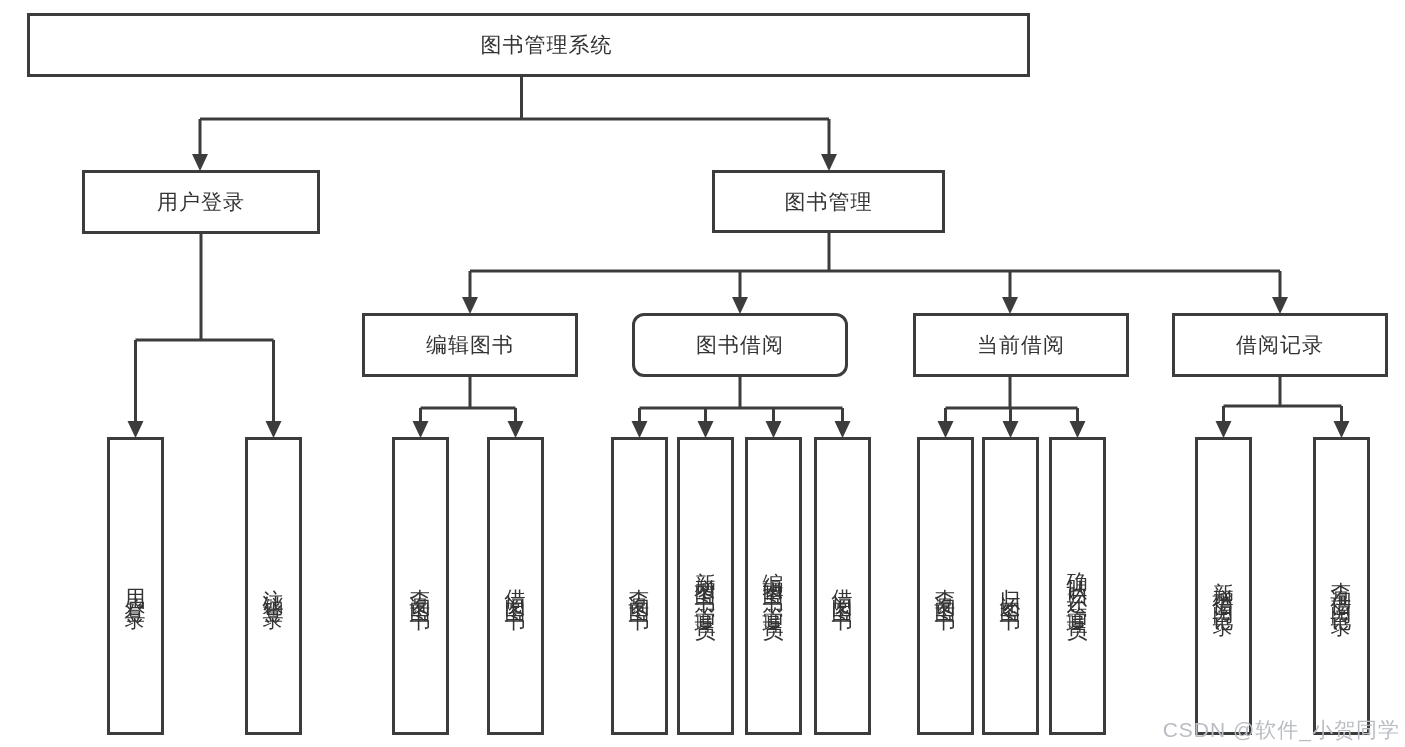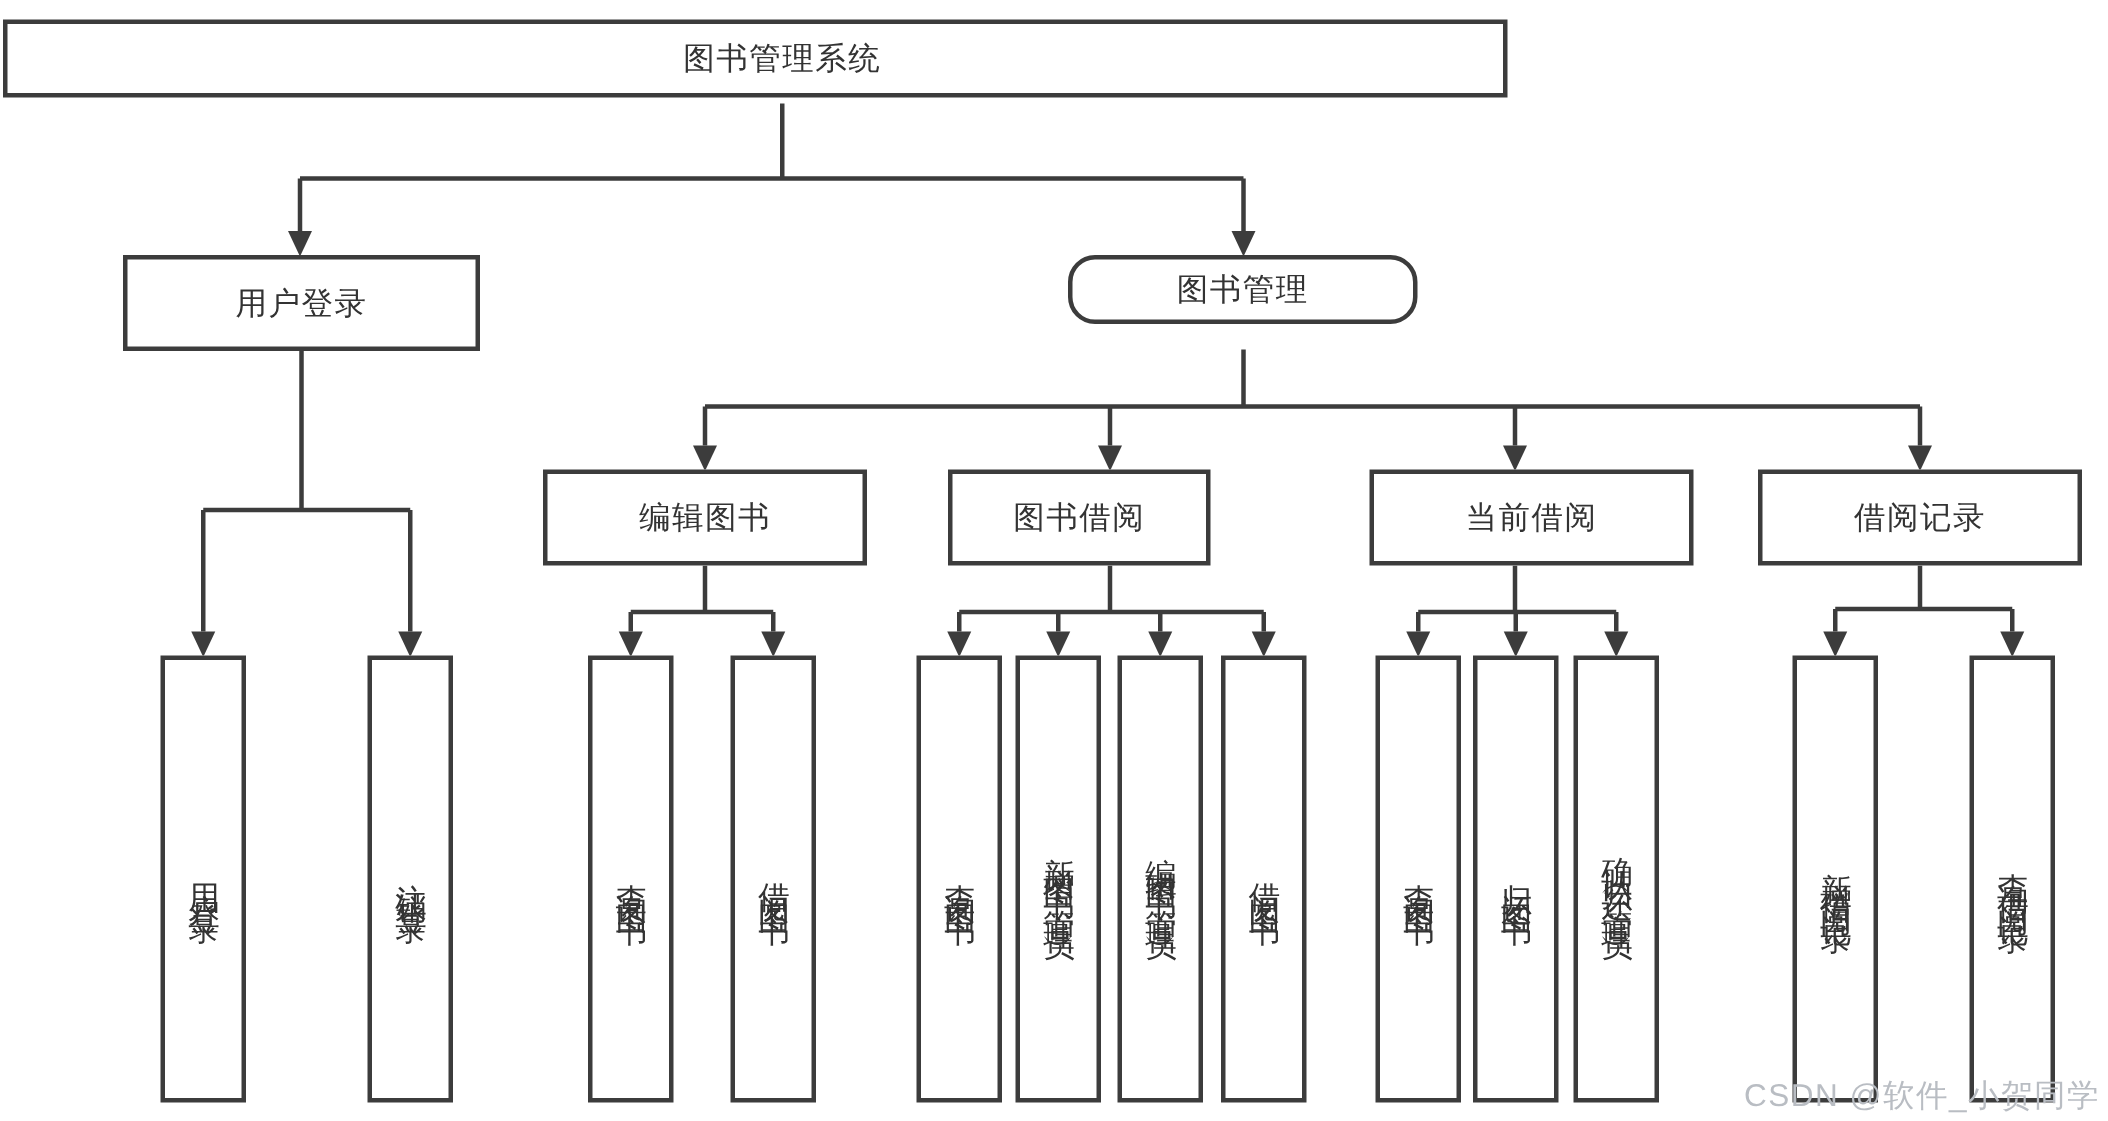--- a/index.html
+++ b/index.html
@@ -86,27 +86,27 @@
       <polygon points="765.5,421 781.5,421 773.5,438"></polygon>
       <polygon points="834.5,421 850.5,421 842.5,438"></polygon>
       <polygon points="937.5,421 953.5,421 945.5,438"></polygon>
       <polygon points="1002.5,421 1018.5,421 1010.5,438"></polygon>
       <polygon points="1069.5,421 1085.5,421 1077.5,438"></polygon>
       <polygon points="1215.5,421 1231.5,421 1223.5,438"></polygon>
       <polygon points="1333.5,421 1349.5,421 1341.5,438"></polygon>
     </g>
   </svg>
 
-  <div class="node" style="left:2px; top:13px; width:1003px; height:52px;padding-left:36px;">图书管理系统</div>
+  <div class="node" style="left:27px; top:13px; width:1003px; height:64px;padding-left:36px;">图书管理系统</div>
 
   <div class="node" style="left:82px; top:170px; width:238px; height:64px;">用户登录</div>
-  <div class="node" style="left:712px; top:170px; width:233px; height:46px;border-radius:18px;">图书管理</div>
+  <div class="node" style="left:712px; top:170px; width:233px; height:63px;">图书管理</div>
 
   <div class="node" style="left:362px; top:313px; width:216px; height:64px;">编辑图书</div>
-  <div class="node" style="left:632px; top:313px; width:175px; height:64px;">图书借阅</div>
+  <div class="node" style="left:632px; top:313px; width:216px; height:64px;border-radius:12px;">图书借阅</div>
   <div class="node" style="left:902px; top:313px; width:216px; height:64px;margin-left:11px;">当前借阅</div>
   <div class="node" style="left:1172px; top:313px; width:216px; height:64px;">借阅记录</div>
 
   <div class="node leaf" style="left:107px; top:437px; width:57px; height:298px;">用户登录</div>
   <div class="node leaf" style="left:245px; top:437px; width:57px; height:298px;">注销登录</div>
 
   <div class="node leaf" style="left:392px; top:437px; width:57px; height:298px;">查询图书</div>
   <div class="node leaf" style="left:487px; top:437px; width:57px; height:298px;">借阅图书</div>
 
   <div class="node leaf" style="left:611px; top:437px; width:57px; height:298px;">查询图书</div>

